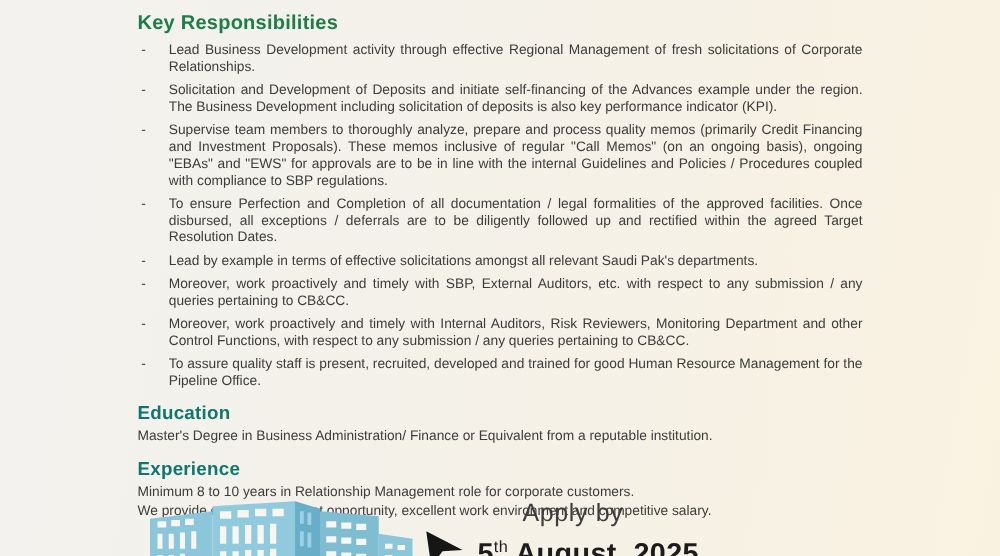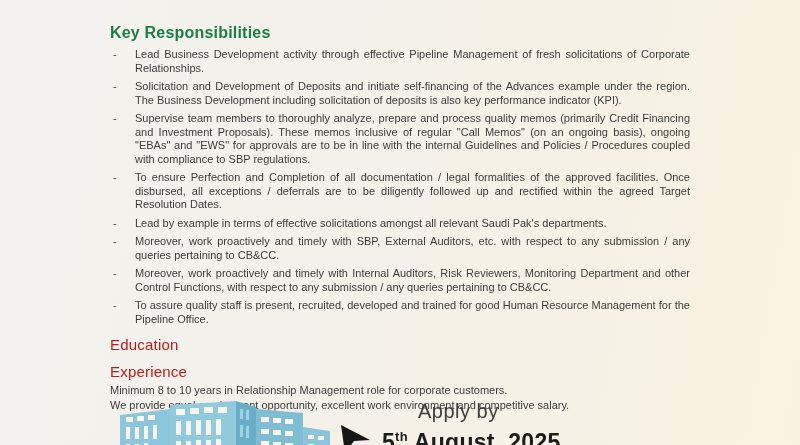--- a/index.html
+++ b/index.html
@@ -25,27 +25,27 @@
     margin-top: 4px;
     font-size: 11px;
     line-height: 15px;
     text-align: justify;
     color: #3c3c3c;
   }
   h2.green {
     color: #1b7e46;
     font-size: 16px;
     font-weight: bold;
-    margin: 24px 0 6px 0;
+    margin: 10px 0 6px 0;
     letter-spacing: 0.2px;
   }
   h3.green {
-    color: #b91c1c;
+    color: #0f766e;
     font-size: 15px;
-    font-weight: normal;
+    font-weight: bold;
     margin: 10px 0 3px 0;
     letter-spacing: 0.2px;
   }
   .bullets { margin-top: 2px; }
   .bullet-row {
     display: flex;
     align-items: flex-start;
     margin-bottom: 5px;
   }
   .bullet-marker {
@@ -100,35 +100,35 @@
     top: 37px;
     font-size: 23px;
     font-weight: bold;
     color: #1c1c1c;
     white-space: nowrap;
     letter-spacing: 0.3px;
   }
   .deadline .sup {
     font-size: 13px;
     vertical-align: super;
-    font-weight: bold;
+    font-weight: normal;
   }
 </style>
 </head>
 <body>
 
 <div class="content">
 
 
   <h2 class="green">Key Responsibilities</h2>
 
   <div class="bullets">
     <div class="bullet-row">
       <span class="bullet-marker">-</span>
-      <span class="bullet-text">Lead Business Development activity through effective Pipeline Management of fresh solicitations of Corporate Relationships.</span>
+      <span class="bullet-text">Lead Business Development activity through effective Regional Management of fresh solicitations of Corporate Relationships.</span>
     </div>
     <div class="bullet-row">
       <span class="bullet-marker">-</span>
       <span class="bullet-text">Solicitation and Development of Deposits and initiate self-financing of the Advances example under the region. The Business Development including solicitation of deposits is also key performance indicator (KPI).</span>
     </div>
     <div class="bullet-row">
       <span class="bullet-marker">-</span>
       <span class="bullet-text">Supervise team members to thoroughly analyze, prepare and process quality memos (primarily Credit Financing and Investment Proposals).  These memos inclusive of regular "Call Memos" (on an ongoing basis), ongoing "EBAs" and "EWS" for approvals are to be in line with the internal Guidelines and Policies / Procedures coupled with compliance to SBP regulations.</span>
     </div>
     <div class="bullet-row">
@@ -147,20 +147,21 @@
       <span class="bullet-marker">-</span>
       <span class="bullet-text">Moreover, work proactively and timely with Internal Auditors, Risk Reviewers, Monitoring Department and other Control Functions, with respect to any submission / any queries pertaining to CB&amp;CC.</span>
     </div>
     <div class="bullet-row">
       <span class="bullet-marker">-</span>
       <span class="bullet-text">To assure quality staff is present, recruited, developed and trained for good Human Resource Management for the Pipeline Office.</span>
     </div>
   </div>
 
   <h3 class="green">Education</h3>
+  <div class="body-line">Master's Degree in Business Administration/ Finance or Equivalent from a reputable institution.</div>
 
   <h3 class="green">Experience</h3>
   <div class="body-line">Minimum 8 to 10 years in Relationship Management role for corporate customers.</div>
   <div class="body-line">We provide equal employment opportunity, excellent work environment and competitive salary.</div>
 
 </div>
 
 <div class="footer">
 
   <svg class="building" viewBox="0 0 220 55" xmlns="http://www.w3.org/2000/svg">

